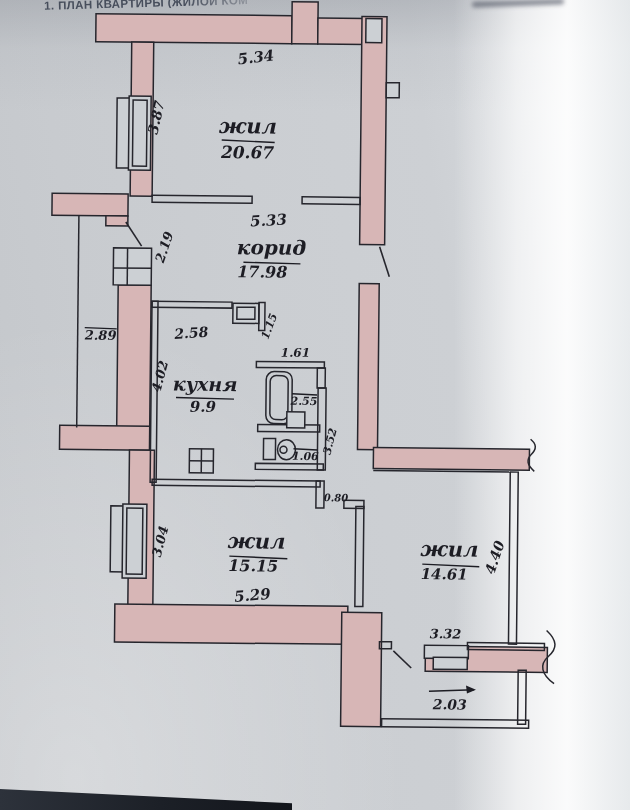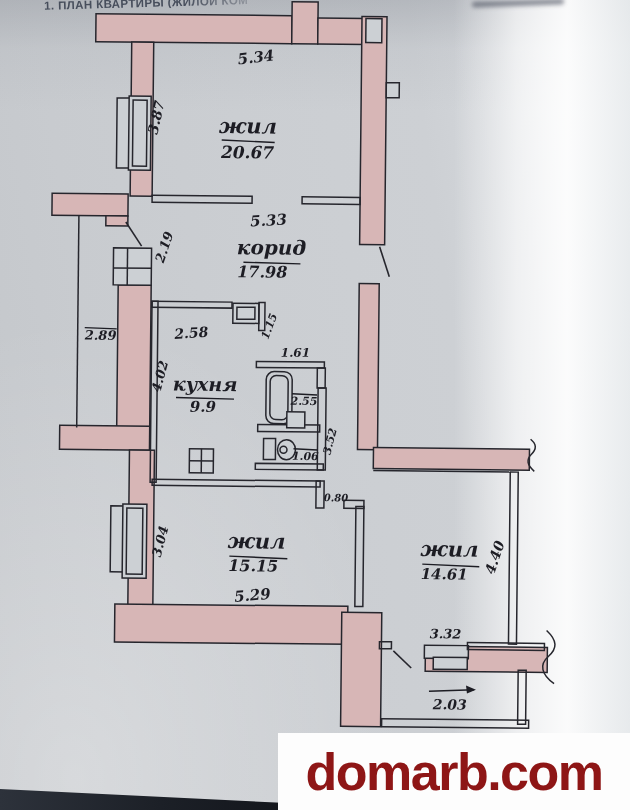--- a/index.html
+++ b/index.html
@@ -183,17 +183,14 @@
         <line class="ul" x1="432" y1="690" x2="477" y2="688"></line>
         <polygon points="479,688 469,684 470,692" fill="#1d1d24"></polygon>
         <text x="453" y="708" font-size="14">2.03</text>
       </g>
 
     </g>
   </svg>
 
   <div class="table-dark"></div>
 
-  <div class="wm-box">
-    <span class="wm-text">domarb.com</span>
-  </div>
 
 </div>
 
 </body></html>

